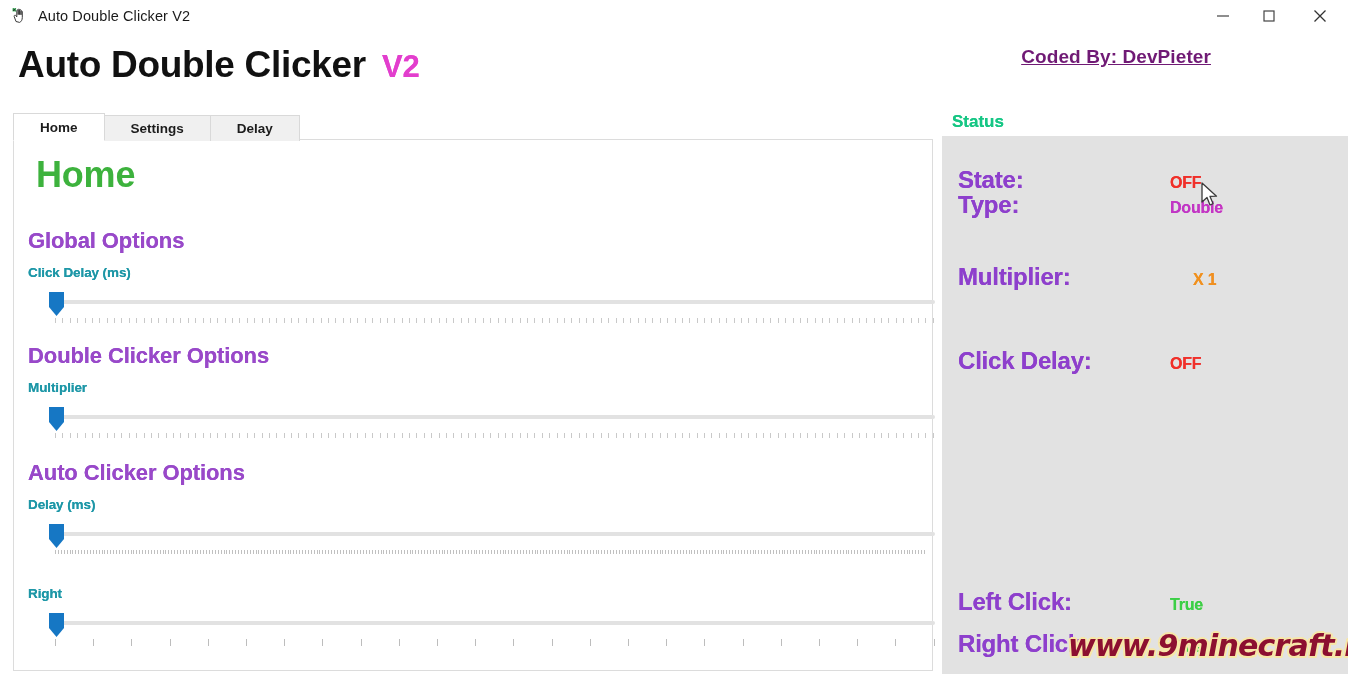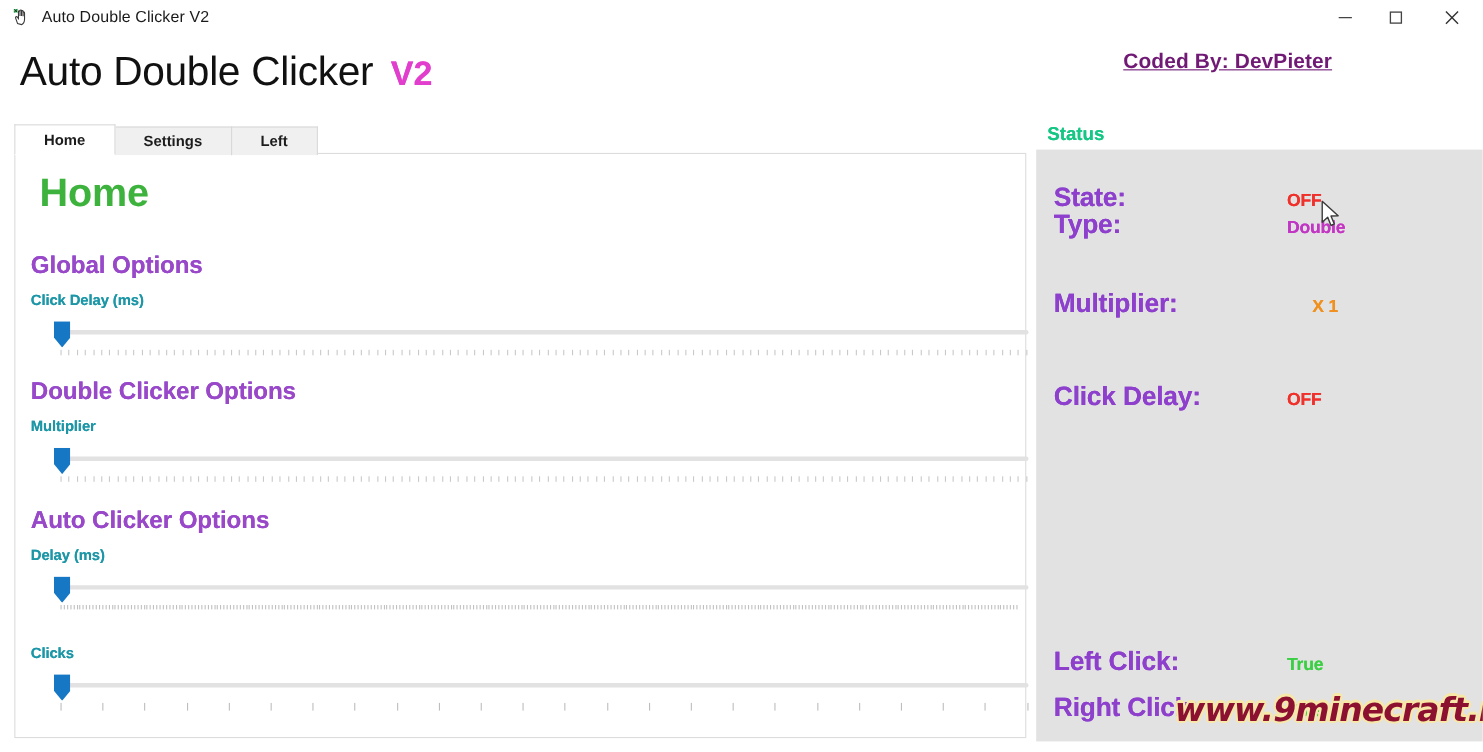--- a/index.html
+++ b/index.html
@@ -56,21 +56,21 @@
 
   
   .app-header {
     position: absolute;
     left: 18px; top: 44px;
     display: flex;
     align-items: baseline;
   }
   .app-title {
     font-size: 37px;
-    font-weight: normal;
+    font-weight: bold;
     color: #111111;
     letter-spacing: -0.3px;
   }
   .app-version {
     font-size: 31px;
     font-weight: bold;
     margin-left: 16px;
     background: linear-gradient(90deg, #d83fcf 0%, #f05ce0 50%, #ff4fd8 100%);
     -webkit-background-clip: text;
     background-clip: text;
@@ -317,21 +317,21 @@
   <div class="credit-link">Coded By: DevPieter</div>
 
   <div class="tabstrip">
     <div class="tab active">
       <span>Home</span>
     </div>
     <div class="tab">
       <span>Settings</span>
     </div>
     <div class="tab">
-      <span>Left</span>
+      <span>Delay</span>
     </div>
   </div>
 
   <div class="content-card">
     <div class="page-title">Home</div>
 
     <div class="section" style="top:88px;">
       <div class="section-title">Global Options</div>
       <div class="field-label">Click Delay (ms)</div>
       <div class="slider dense">
@@ -897,21 +897,21 @@
             <i></i>
             <i></i>
             <i></i>
             <i></i>
             <i></i>
             <i></i>
             <i></i>
           </div>
       </div>
 
-      <div class="field-label" style="margin-top:22px;">Clicks</div>
+      <div class="field-label" style="margin-top:22px;">Right</div>
       <div class="slider sparse">
         <div class="track" style="width:880px;"></div>
         <div class="thumb"></div>
         <div class="ticks" style="width:880px;">
             <i></i>
             <i></i>
             <i></i>
             <i></i>
             <i></i>
             <i></i>

